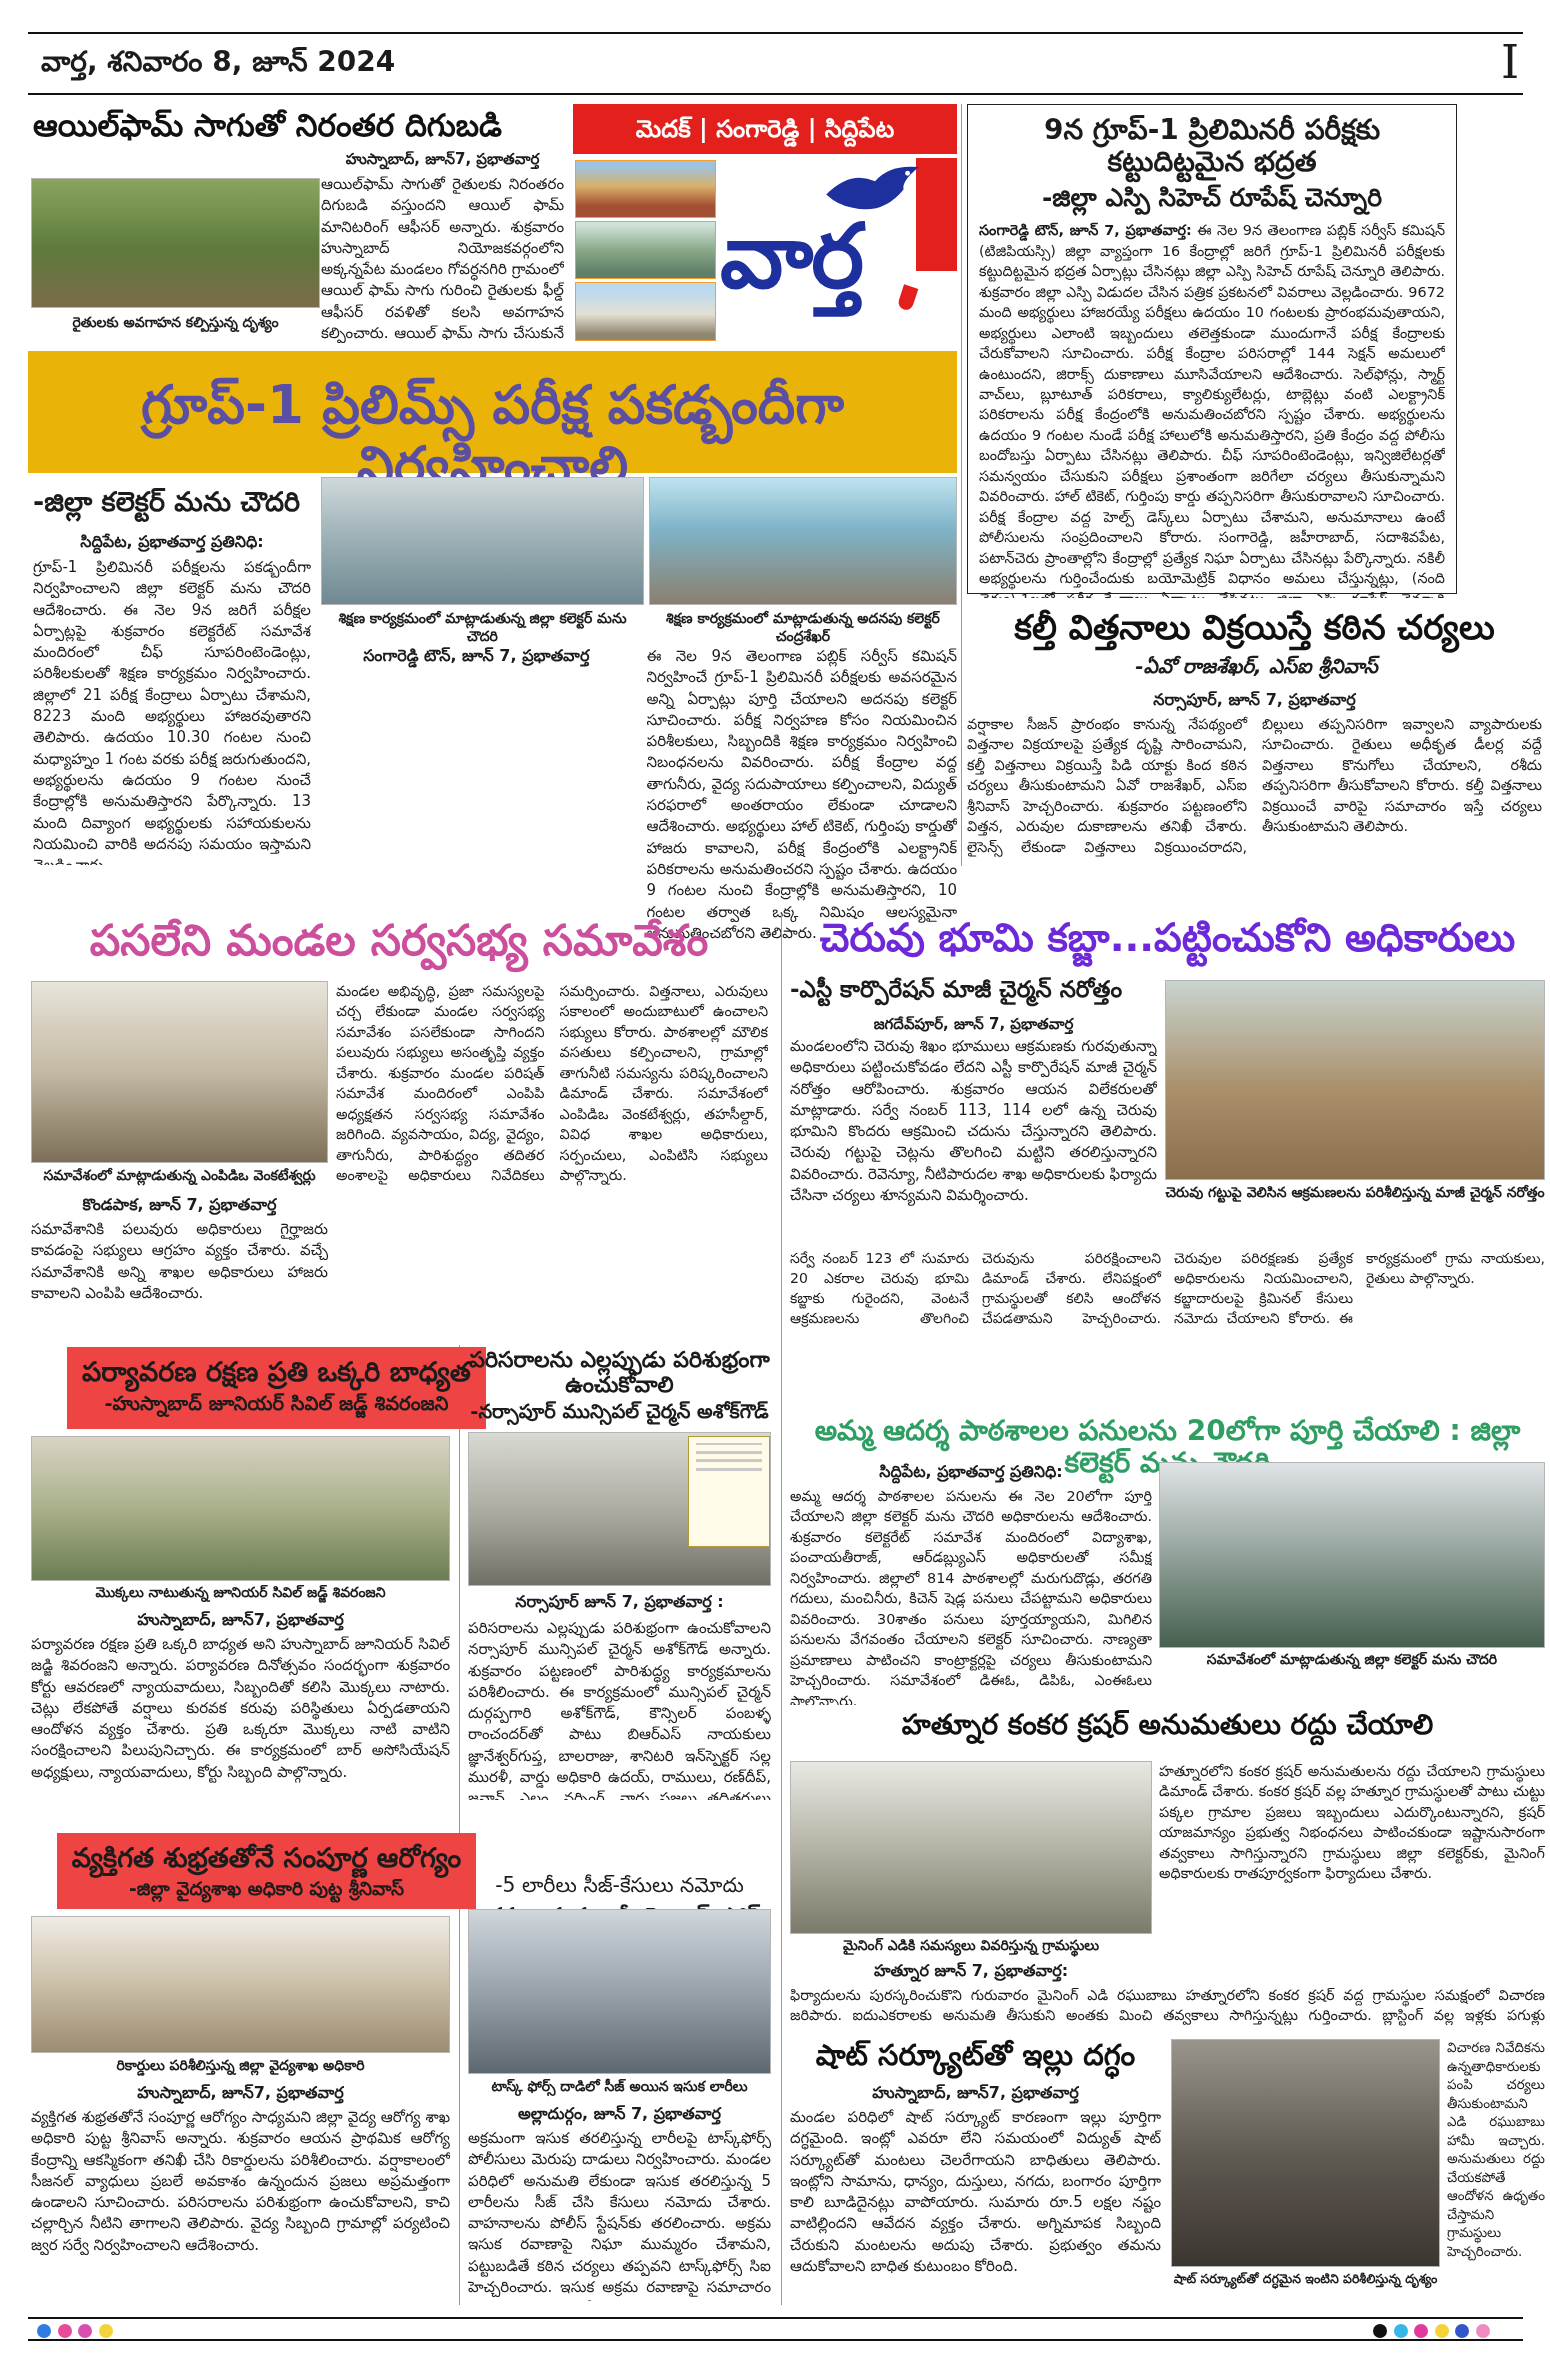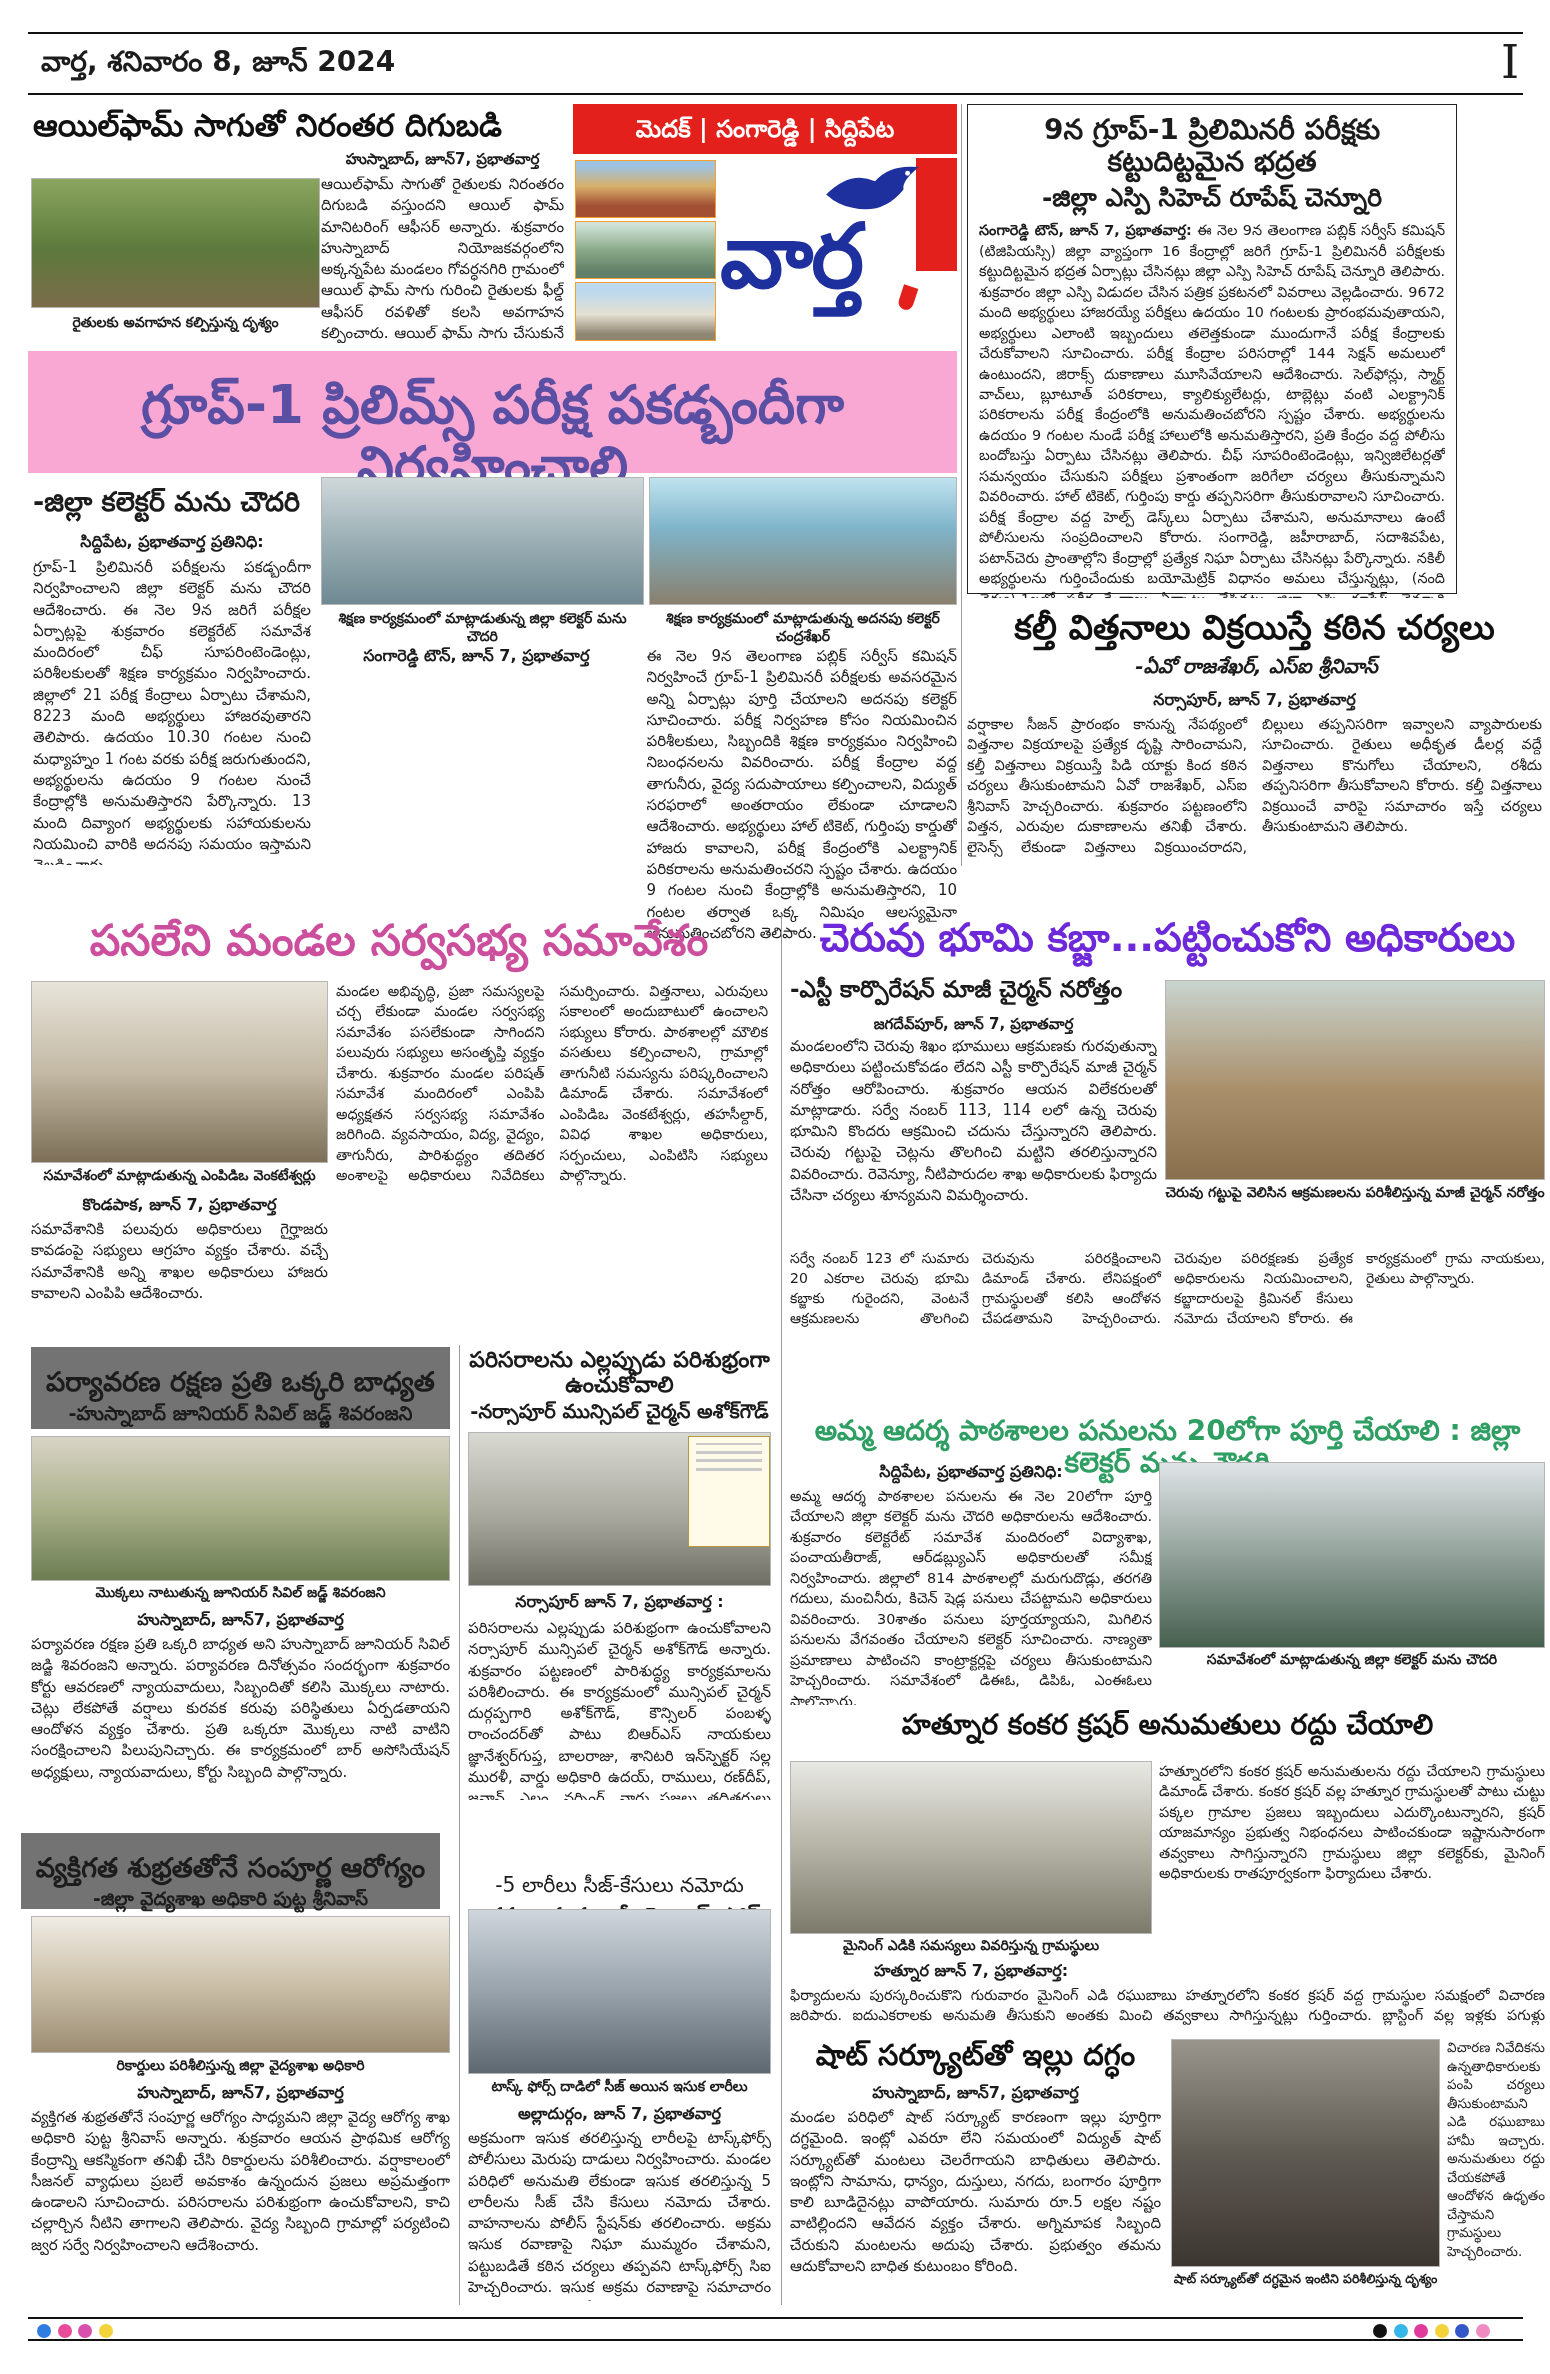--- a/index.html
+++ b/index.html
@@ -8,21 +8,21 @@
   .abs{position:absolute;}
   .rule{position:absolute;background:#111;height:1.9px;}
   .vdiv{position:absolute;background:#9a9a9a;width:0.9px;}
   .body-txt{font-size:15px;line-height:1.42;text-align:justify;overflow:hidden;color:#1b1b1b;}
   .body-sm{font-size:13.4px;line-height:1.38;text-align:justify;overflow:hidden;color:#1b1b1b;}
   .dl{font-weight:bold;text-align:center;font-size:16px;}
   .dl-in{font-weight:bold;}
   .cap{font-weight:bold;font-size:14px;text-align:center;line-height:1.25;}
   .hl{font-weight:bold;text-align:center;line-height:1.15;}
   .photo{position:absolute;border:0.9px solid #b5b5b5;box-sizing:border-box;}
-  .pinkbox{position:absolute;background:#737373;box-sizing:border-box;padding-top:19px;}
+  .pinkbox{position:absolute;background:#ef4444;box-sizing:border-box;padding-top:9px;margin-left:36px;}
   .cols2{column-count:2;column-gap:15px;}
   .cols4{column-count:4;column-gap:13px;}
   .dot{display:inline-block;width:14px;height:14px;border-radius:50%;margin-right:6.5px;vertical-align:middle;}
   .masthead-photo{border:1.9px solid #f59f2c;box-sizing:border-box;}
   .inset-line{height:2.8px;background:#c9c9c9;margin:5.6px 7.4px;}
 </style>
 </head>
 <body>
 
 <div id="page">
@@ -57,21 +57,21 @@
     <div class="hl" style="font-size:28px;">9న గ్రూప్-1 ప్రిలిమినరీ పరీక్షకు కట్టుదిట్టమైన భద్రత</div>
     <div class="hl" style="font-size:25px;margin-top:5.6px;">-జిల్లా ఎస్పి సిహెచ్ రూపేష్ చెన్నూరి</div>
     <p class="body-txt" style="margin:7.4px 0 0 0;height:378px;font-size:14.4px;"><b class="dl-in">సంగారెడ్డి టౌన్, జూన్ 7, ప్రభాతవార్త:</b> <span>ఈ నెల 9న తెలంగాణ పబ్లిక్ సర్వీస్ కమిషన్ (టిజిపియస్సి) జిల్లా వ్యాప్తంగా 16 కేంద్రాల్లో జరిగే గ్రూప్-1 ప్రిలిమినరీ పరీక్షలకు కట్టుదిట్టమైన భద్రత ఏర్పాట్లు చేసినట్లు జిల్లా ఎస్పి సిహెచ్ రూపేష్ చెన్నూరి తెలిపారు. శుక్రవారం జిల్లా ఎస్పి విడుదల చేసిన పత్రిక ప్రకటనలో వివరాలు వెల్లడించారు. 9672 మంది అభ్యర్థులు హాజరయ్యే పరీక్షలు ఉదయం 10 గంటలకు ప్రారంభమవుతాయని, అభ్యర్థులు ఎలాంటి ఇబ్బందులు తలెత్తకుండా ముందుగానే పరీక్ష కేంద్రాలకు చేరుకోవాలని సూచించారు. పరీక్ష కేంద్రాల పరిసరాల్లో 144 సెక్షన్ అమలులో ఉంటుందని, జిరాక్స్ దుకాణాలు మూసివేయాలని ఆదేశించారు. సెల్‌ఫోన్లు, స్మార్ట్ వాచ్‌లు, బ్లూటూత్ పరికరాలు, క్యాలిక్యులేటర్లు, టాబ్లెట్లు వంటి ఎలక్ట్రానిక్ పరికరాలను పరీక్ష కేంద్రంలోకి అనుమతించబోరని స్పష్టం చేశారు. అభ్యర్థులను ఉదయం 9 గంటల నుండే పరీక్ష హాలులోకి అనుమతిస్తారని, ప్రతి కేంద్రం వద్ద పోలీసు బందోబస్తు ఏర్పాటు చేసినట్లు తెలిపారు. చీఫ్ సూపరింటెండెంట్లు, ఇన్విజిలేటర్లతో సమన్వయం చేసుకుని పరీక్షలు ప్రశాంతంగా జరిగేలా చర్యలు తీసుకున్నామని వివరించారు. హాల్ టికెట్, గుర్తింపు కార్డు తప్పనిసరిగా తీసుకురావాలని సూచించారు. పరీక్ష కేంద్రాల వద్ద హెల్ప్ డెస్క్‌లు ఏర్పాటు చేశామని, అనుమానాలు ఉంటే పోలీసులను సంప్రదించాలని కోరారు. సంగారెడ్డి, జహీరాబాద్, సదాశివపేట, పటాన్‌చెరు ప్రాంతాల్లోని కేంద్రాల్లో ప్రత్యేక నిఘా ఏర్పాటు చేసినట్లు పేర్కొన్నారు. నకిలీ అభ్యర్థులను గుర్తించేందుకు బయోమెట్రిక్ విధానం అమలు చేస్తున్నట్లు, (నంది చెర్వు)-1లలో పరీక్ష కేంద్రాలు ఏర్పాటు చేసినట్లు జిల్లా ఎస్పి రూపేష్ చెన్నూరి వివరించారు.</span></p>
   </div>
 
   <div class="abs hl" style="left:967px;top:608px;width:575px;font-size:34px;color:#111;">కల్తీ విత్తనాలు విక్రయిస్తే కఠిన చర్యలు</div>
   <div class="abs hl" style="left:969px;top:655px;width:575px;font-size:20px;font-style:italic;">-ఏవో రాజశేఖర్, ఎస్ఐ శ్రీనివాస్</div>
   <div class="abs dl" style="left:967px;top:690px;width:575px;">నర్సాపూర్, జూన్ 7, ప్రభాతవార్త</div>
   <div class="abs body-txt cols2" style="left:967px;top:714px;width:575px;height:148px;font-size:14.4px;">వర్షాకాల సీజన్ ప్రారంభం కానున్న నేపథ్యంలో విత్తనాల విక్రయాలపై ప్రత్యేక దృష్టి సారించామని, కల్తీ విత్తనాలు విక్రయిస్తే పిడి యాక్టు కింద కఠిన చర్యలు తీసుకుంటామని ఏవో రాజశేఖర్, ఎస్ఐ శ్రీనివాస్ హెచ్చరించారు. శుక్రవారం పట్టణంలోని విత్తన, ఎరువుల దుకాణాలను తనిఖీ చేశారు. లైసెన్స్ లేకుండా విత్తనాలు విక్రయించరాదని, బిల్లులు తప్పనిసరిగా ఇవ్వాలని వ్యాపారులకు సూచించారు. రైతులు అధీకృత డీలర్ల వద్దే విత్తనాలు కొనుగోలు చేయాలని, రశీదు తప్పనిసరిగా తీసుకోవాలని కోరారు. కల్తీ విత్తనాలు విక్రయించే వారిపై సమాచారం ఇస్తే చర్యలు తీసుకుంటామని తెలిపారు.</div>
 
-  <div class="abs" style="left:28px;top:351px;width:929px;height:122px;background:#f9a8d4;">
+  <div class="abs" style="left:28px;top:351px;width:929px;height:122px;background:#eab308;">
     <div class="hl" style="font-size:53px;color:#5b4fa3;padding-top:24px;">గ్రూప్-1 ప్రిలిమ్స్ పరీక్ష పకడ్బందీగా నిర్వహించాలి</div>
   </div>
   <div class="abs" style="left:33px;top:486px;width:278px;font-size:27px;font-weight:bold;">-జిల్లా కలెక్టర్ మను చౌదరి</div>
   <div class="abs dl" style="left:33px;top:532px;width:278px;">సిద్దిపేట, ప్రభాతవార్త ప్రతినిధి:</div>
   <div class="abs body-txt" style="left:33px;top:557px;width:278px;height:308px;">గ్రూప్-1 ప్రిలిమినరీ పరీక్షలను పకడ్బందీగా నిర్వహించాలని జిల్లా కలెక్టర్ మను చౌదరి ఆదేశించారు. ఈ నెల 9న జరిగే పరీక్షల ఏర్పాట్లపై శుక్రవారం కలెక్టరేట్ సమావేశ మందిరంలో చీఫ్ సూపరింటెండెంట్లు, పరిశీలకులతో శిక్షణ కార్యక్రమం నిర్వహించారు. జిల్లాలో 21 పరీక్ష కేంద్రాలు ఏర్పాటు చేశామని, 8223 మంది అభ్యర్థులు హాజరవుతారని తెలిపారు. ఉదయం 10.30 గంటల నుంచి మధ్యాహ్నం 1 గంట వరకు పరీక్ష జరుగుతుందని, అభ్యర్థులను ఉదయం 9 గంటల నుంచే కేంద్రాల్లోకి అనుమతిస్తారని పేర్కొన్నారు. 13 మంది దివ్యాంగ అభ్యర్థులకు సహాయకులను నియమించి వారికి అదనపు సమయం ఇస్తామని వెల్లడించారు.</div>
   <div class="photo" style="left:321px;top:477px;width:323px;height:128px;background:linear-gradient(180deg,#cfd8da 0%,#9fb3b8 45%,#6f8892 100%);"></div>
   <div class="photo" style="left:649px;top:477px;width:308px;height:128px;background:linear-gradient(180deg,#bfe3ef 0%,#7fb4c9 40%,#8a7f6e 100%);"></div>
   <div class="abs cap" style="left:321px;top:610px;width:323px;">శిక్షణ కార్యక్రమంలో మాట్లాడుతున్న జిల్లా కలెక్టర్ మను చౌదరి</div>
   <div class="abs cap" style="left:649px;top:610px;width:308px;">శిక్షణ కార్యక్రమంలో మాట్లాడుతున్న అదనపు కలెక్టర్ చంద్రశేఖర్</div>
   <div class="abs cols2" style="left:321px;top:646px;width:636px;height:219px;">

